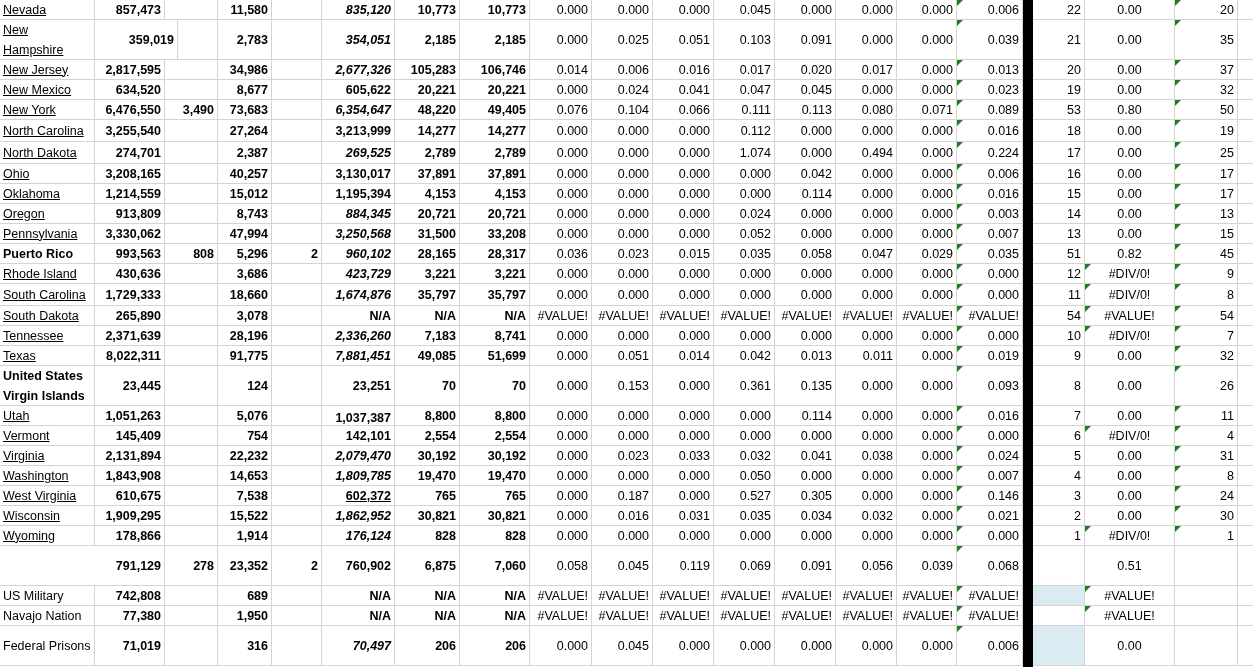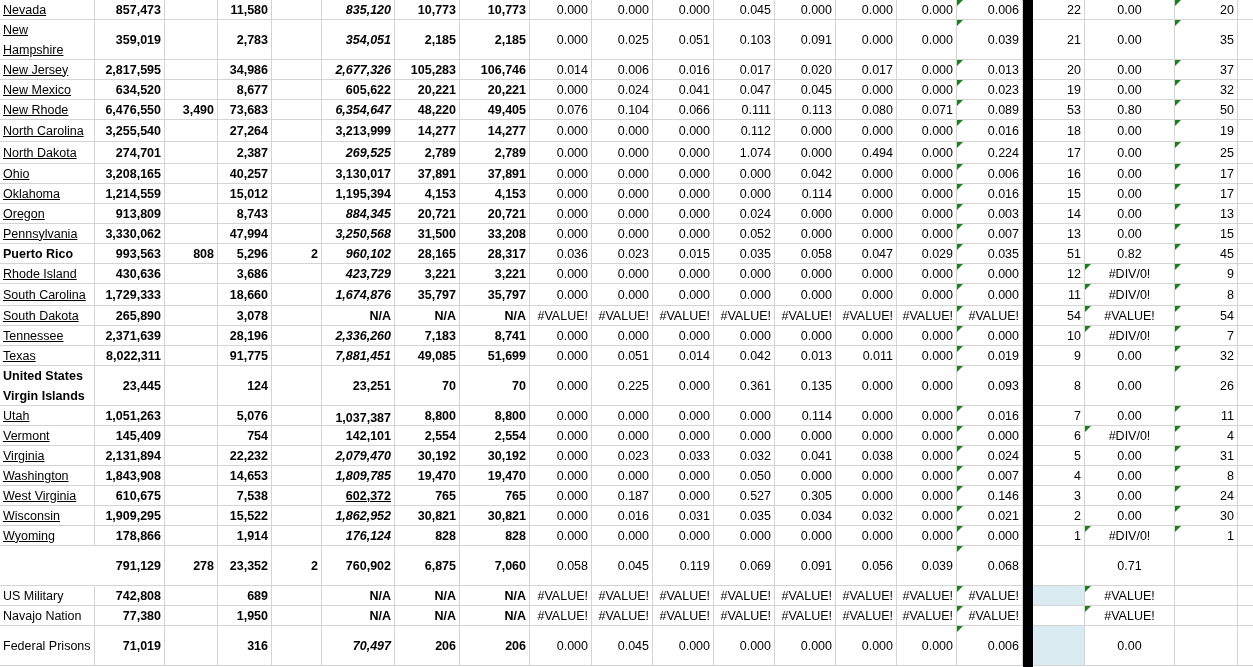--- a/index.html
+++ b/index.html
@@ -82,21 +82,21 @@
         <span>0.00</span>
       </div>
       <div class="cell r flag" style="left: 1175px; width: 63px;">
         <span>20</span>
       </div>
     </div>
     <div class="row" style="top: 20px; height: 40px;">
       <div class="cell l" style="left: 0px; width: 95px;">
         <span class="name ">New Hampshire</span>
       </div>
-      <div class="cell r b" style="left: 95px; width: 70px;">
+      <div class="cell r b" style="left: 108px; width: 70px;">
         <span>359,019</span>
       </div>
       <div class="cell r b" style="left: 165px; width: 53px;">
         <span></span>
       </div>
       <div class="cell r b" style="left: 218px; width: 54px;">
         <span>2,783</span>
       </div>
       <div class="cell r b" style="left: 272px; width: 50px;">
         <span></span>
@@ -257,21 +257,21 @@
       </div>
       <div class="cell c" style="left: 1085px; width: 90px;">
         <span>0.00</span>
       </div>
       <div class="cell r flag" style="left: 1175px; width: 63px;">
         <span>32</span>
       </div>
     </div>
     <div class="row" style="top: 100px; height: 20px;">
       <div class="cell l" style="left: 0px; width: 95px;">
-        <span class="name ">New Rhode</span>
+        <span class="name ">New York</span>
       </div>
       <div class="cell r b" style="left: 95px; width: 70px;">
         <span>6,476,550</span>
       </div>
       <div class="cell r b" style="left: 165px; width: 53px;">
         <span>3,490</span>
       </div>
       <div class="cell r b" style="left: 218px; width: 54px;">
         <span>73,683</span>
       </div>
@@ -1051,21 +1051,21 @@
       <div class="cell r b" style="left: 395px; width: 65px;">
         <span>70</span>
       </div>
       <div class="cell r b" style="left: 460px; width: 70px;">
         <span>70</span>
       </div>
       <div class="cell r" style="left: 530px; width: 62px;">
         <span>0.000</span>
       </div>
       <div class="cell r" style="left: 592px; width: 61px;">
-        <span>0.225</span>
+        <span>0.153</span>
       </div>
       <div class="cell r" style="left: 653px; width: 61px;">
         <span>0.000</span>
       </div>
       <div class="cell r" style="left: 714px; width: 61px;">
         <span>0.361</span>
       </div>
       <div class="cell r" style="left: 775px; width: 61px;">
         <span>0.135</span>
       </div>
@@ -1544,21 +1544,21 @@
       <div class="cell r" style="left: 897px; width: 60px;">
         <span>0.039</span>
       </div>
       <div class="cell r flag" style="left: 957px; width: 66px;">
         <span>0.068</span>
       </div>
       <div class="cell r" style="left: 1033px; width: 52px;">
         <span></span>
       </div>
       <div class="cell c" style="left: 1085px; width: 90px;">
-        <span>0.71</span>
+        <span>0.51</span>
       </div>
       <div class="cell r" style="left: 1175px; width: 63px;">
         <span></span>
       </div>
     </div>
     <div class="row" style="top: 586px; height: 20px;">
       <div class="cell l" style="left: 0px; width: 95px;">
         <span class="name plain">US Military</span>
       </div>
       <div class="cell r b" style="left: 95px; width: 70px;">

